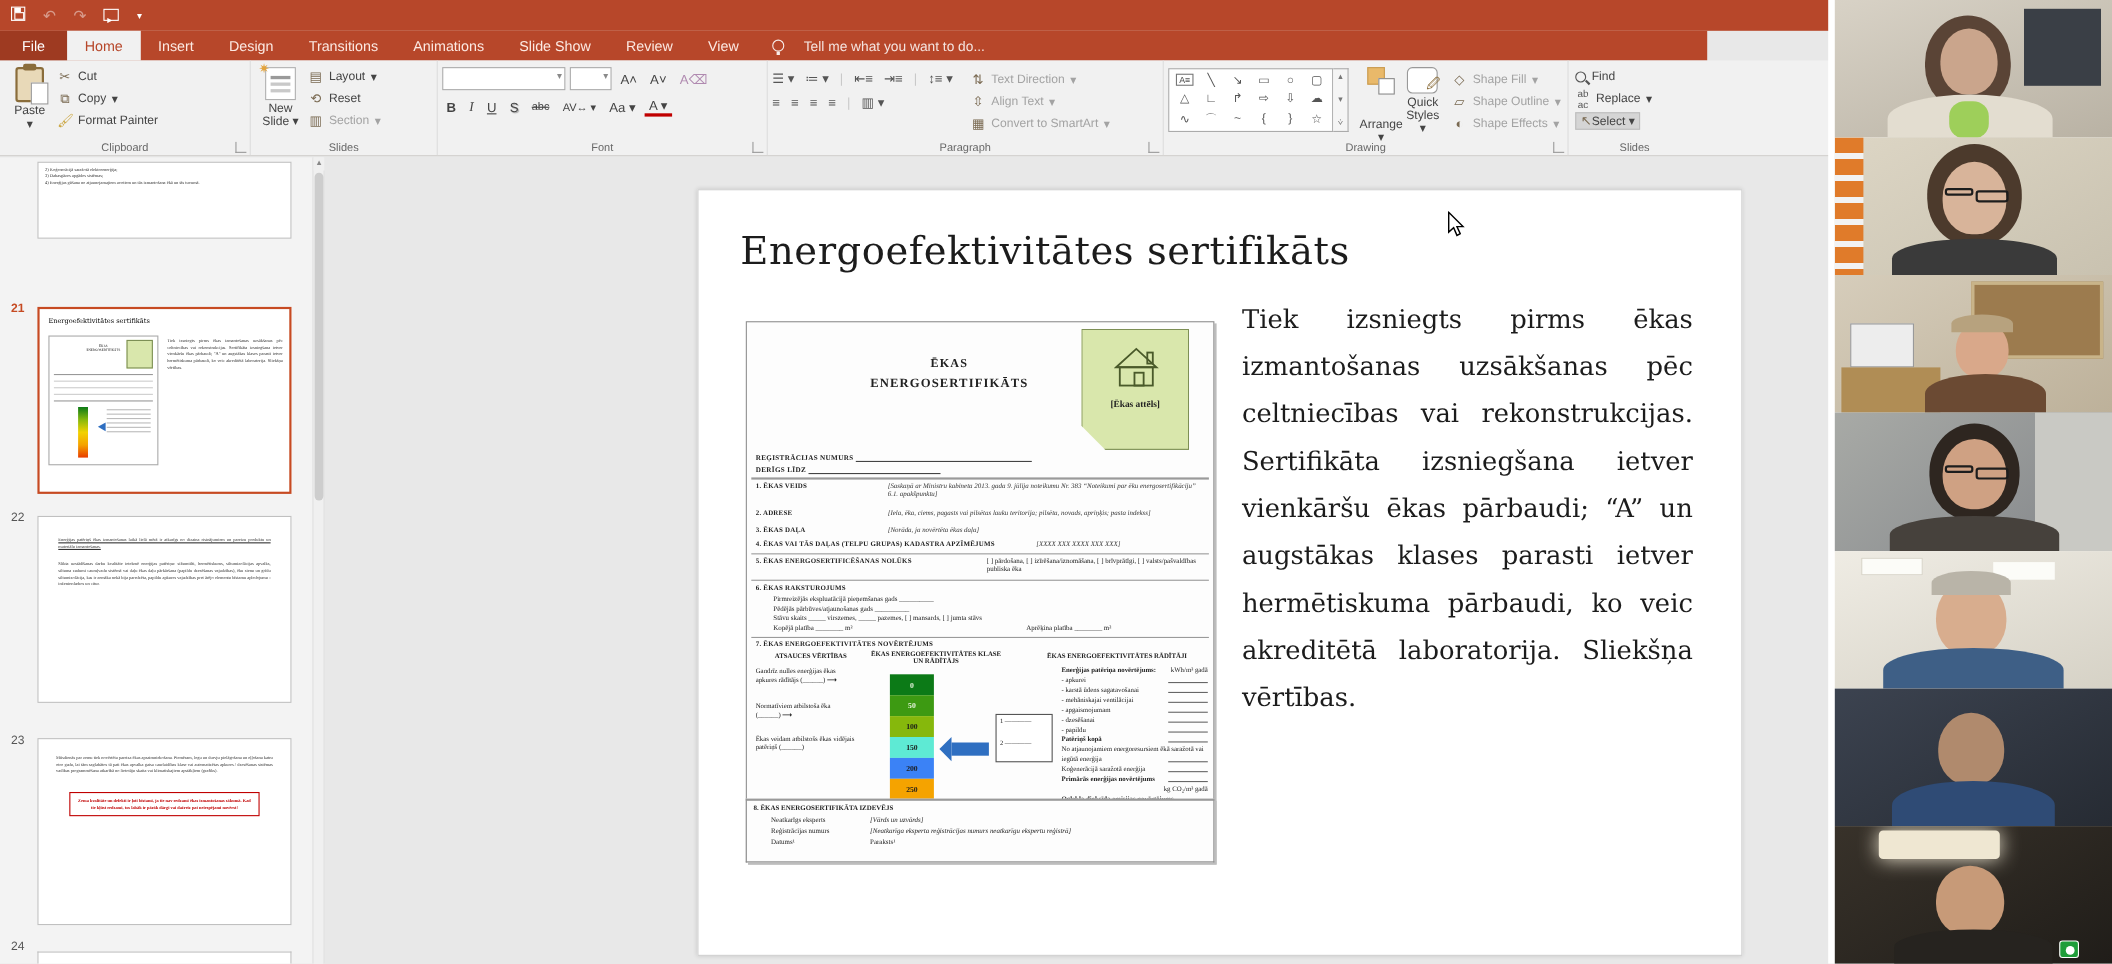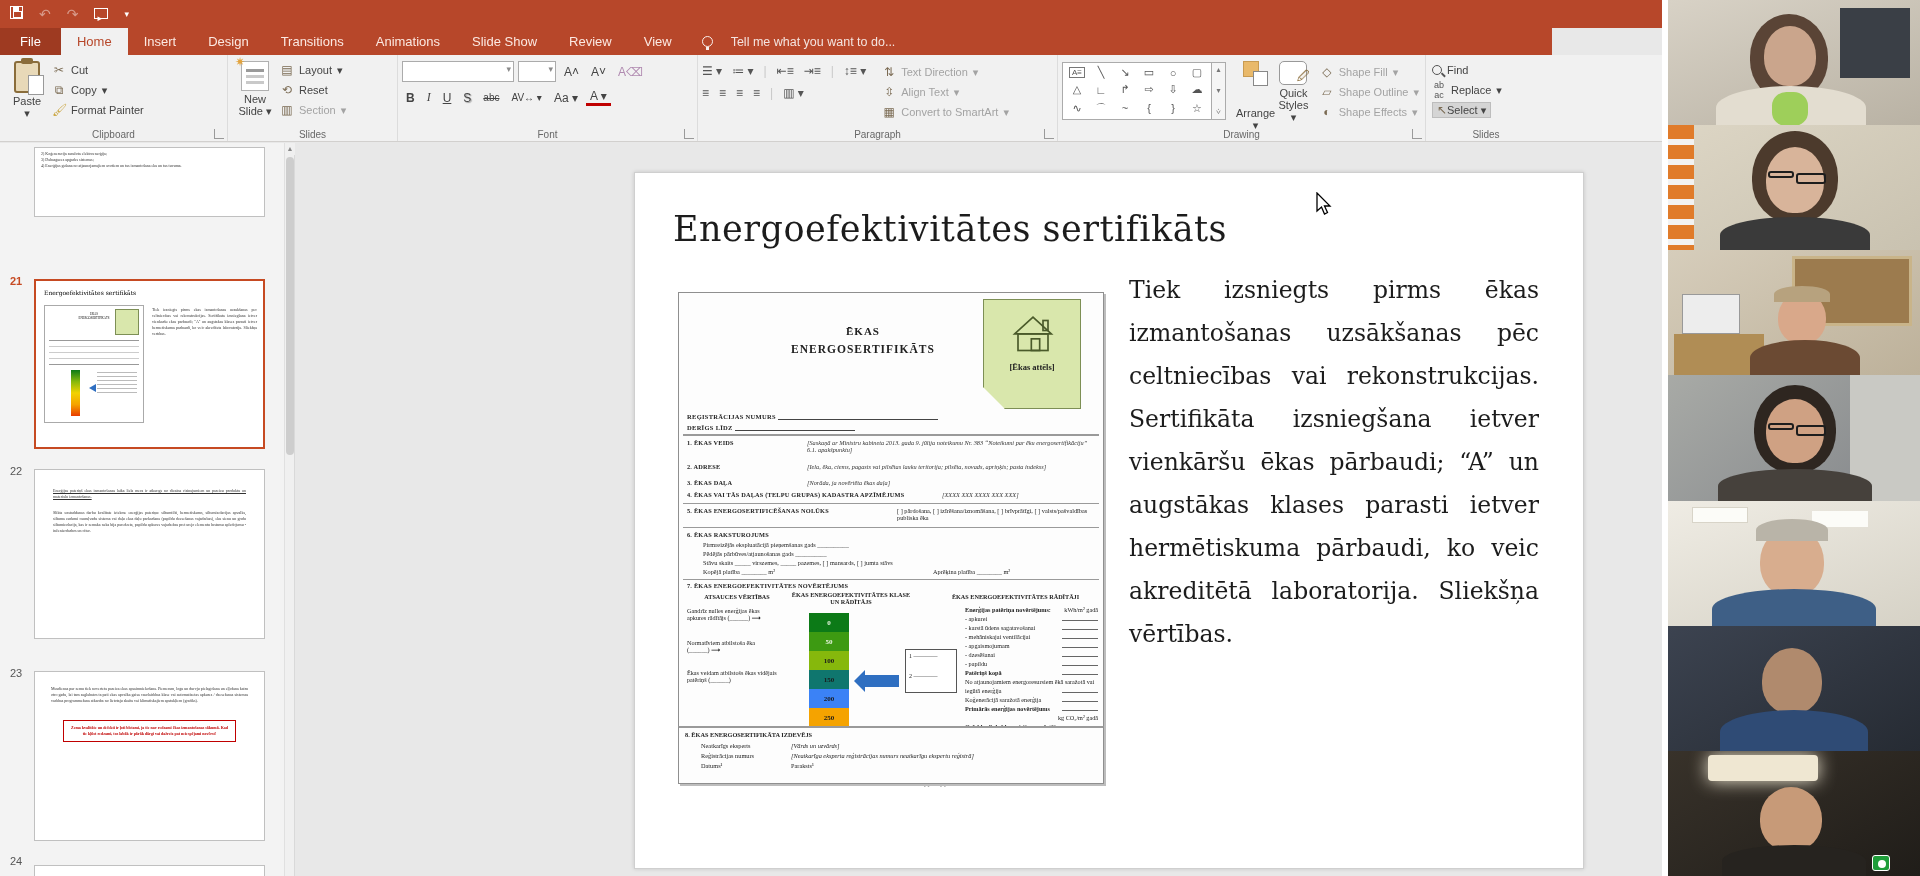--- a/index.html
+++ b/index.html
@@ -400,21 +400,21 @@
             <div class="crow c7col" style="top:310px; width:92px;"><span>Gandrīz nulles enerģijas ēkas apkures rādītājs (______)</span> <b>⟶</b></div>
             <div class="crow c7col" style="top:342px; width:92px;"><span>Normatīviem atbilstoša ēka (______)</span> <b>⟶</b></div>
             <div class="crow c7col" style="top:372px; width:92px;"><span>Ēkas veidam atbilstošs ēkas vidējais patēriņš (______)</span></div>
 
             <div class="crow c7col" style="top:294px; left:108px; width:120px; text-align:center; font-weight:bold;">ĒKAS ENERGOEFEKTIVITĀTES KLASE UN RĀDĪTĀJS</div>
 
             <div class="scale" style="left:126px; top:316px;">
               <div class="band" style="background: rgb(12, 122, 23); color: rgb(232, 245, 224);">0</div>
               <div class="band" style="background: rgb(61, 154, 18); color: rgb(232, 245, 224);">50</div>
               <div class="band" style="background: rgb(134, 184, 12);">100</div>
-              <div class="band" style="background: #0f766e;">150</div>
+              <div class="band" style="background: #5eead4;">150</div>
               <div class="band" style="background: #3b82f6;">200</div>
               <div class="band" style="background: rgb(245, 163, 0);">250</div>
               <div class="band" style="background: rgb(240, 112, 0);">350+</div>
               <div class="band" style="background: rgb(232, 60, 0);">400+</div>
             </div>
             <div class="crow" style="top:472px; left:116px; font-weight:bold; font-size:6.5px;">kWh/m² gadā</div>
 
             <div class="bluearrow" style="left:182px; top:378px;"></div>
             <div class="minibox" style="left:222px; top:352px;">
               <div>1 ————</div>

